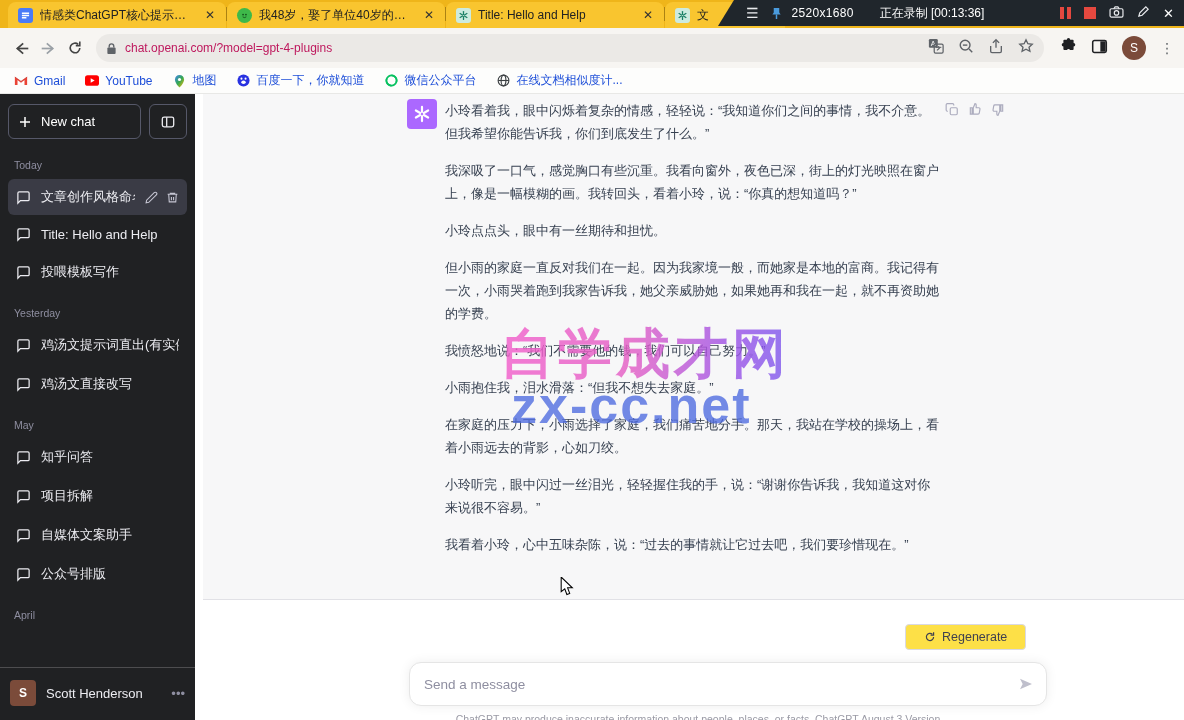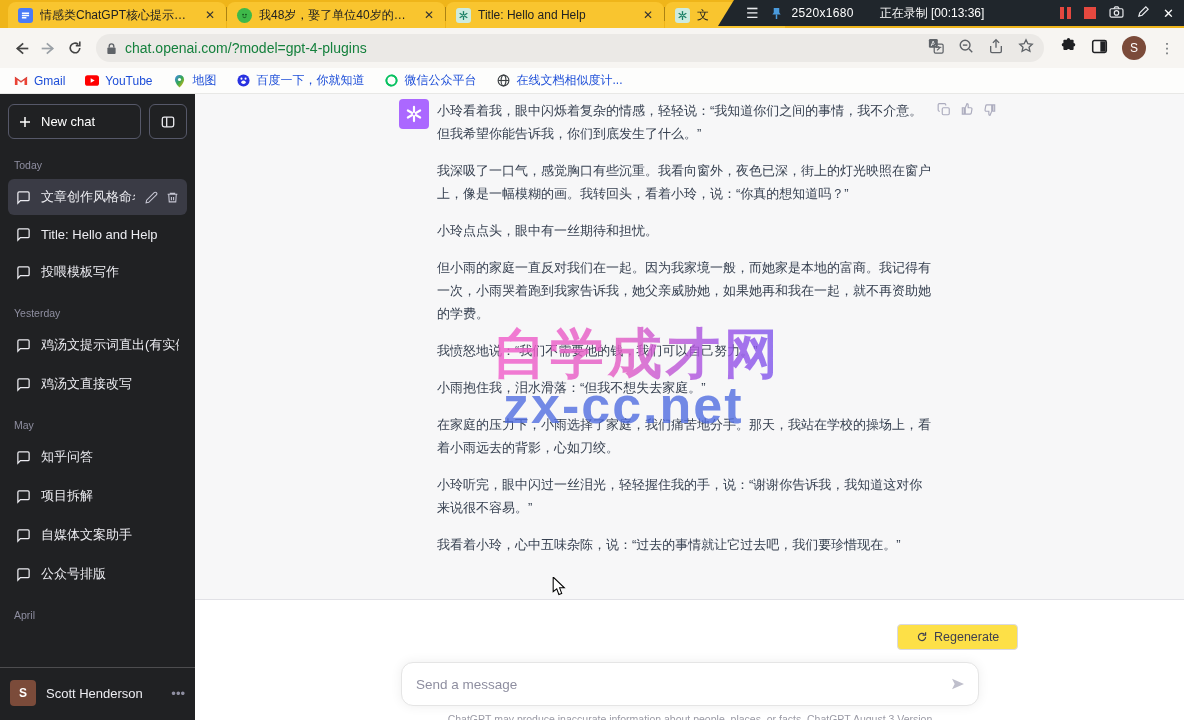--- a/index.html
+++ b/index.html
@@ -29,33 +29,33 @@
   .pause-ic i { width:4px; height:12px; background:#E5483F; display:block; }
   .stop-ic { width:12px; height:12px; background:#E5483F; }
   .rec-x { color:#fff; font-size:13px; }
 
   
   .toolbar { height:40px; background:#F7F5F2; display:flex; align-items:center; padding:0 10px; gap:4px; }
   .nav-ic { width:28px; height:28px; display:flex; align-items:center; justify-content:center; color:#444; font-size:16px; border-radius:50%; }
   .nav-ic.dim { color:#9AA0A6; }
   .omnibox { flex:0 0 auto; width:948px; height:28px; background:#EBE9E6; border-radius:14px; display:flex; align-items:center; padding:0 10px; margin-left:6px; }
   .omnibox .lock { color:#5F6368; margin-right:8px; display:flex; }
-  .omnibox .url { font-size:14px; color:#15803d; flex:1; white-space:nowrap; overflow:hidden; }
+  .omnibox .url { font-size:12px; color:#be185d; flex:1; white-space:nowrap; overflow:hidden; }
   .omni-icons { display:flex; align-items:center; gap:14px; color:#5F6368; }
   .chrome-right { display:flex; align-items:center; gap:14px; margin-left:12px; color:#3C4043; }
   .avatar-s { width:24px; height:24px; border-radius:50%; background:#7B4B3A; color:#fff; font-size:12px; display:flex; align-items:center; justify-content:center; }
   .dots3 { font-size:14px; color:#5F6368; letter-spacing:0; }
 
   
   .bookmarks { height:26px; background:#FDFDFC; display:flex; align-items:center; gap:20px; padding:0 14px; border-bottom:1px solid #E8E8E6; }
   .bm { display:flex; align-items:center; gap:6px; font-size:12px; color:#1d4ed8; white-space:nowrap; }
   .bm-ic { width:14px; height:14px; display:flex; align-items:center; justify-content:center; }
 
   
-  .app { display:flex; height:626px; }
+  .app { display:flex; height:626px;gap:8px; }
   .sidebar { position:relative; width:195px; background:#202123; color:#ECECF1; flex:0 0 auto; display:flex; flex-direction:column; }
   .sb-top { display:flex; gap:8px; padding:10px 8px 6px 8px; }
   .newchat { flex:1; display:flex; align-items:center; gap:10px; border:1px solid #565869; border-radius:6px; padding:9px 10px; font-size:13px; color:#fff; }
   .collapse { width:38px; border:1px solid #565869; border-radius:6px; display:flex; align-items:center; justify-content:center; color:#ECECF1; }
   .sb-list { flex:1; overflow:hidden; padding:0 8px; }
   .sb-sec { font-size:10.5px; color:#8E8EA0; padding:14px 6px 8px 6px; }
   .sb-item { display:flex; align-items:center; gap:10px; padding:9px 8px; border-radius:6px; font-size:13px; color:#ECECF1; margin-bottom:3px; }
   .sb-item .lbl { flex:1; white-space:nowrap; overflow:hidden; }
   .sb-item.active { background:#3A3B45; }
   .sb-item .mini { display:flex; gap:8px; color:#C5C5D2; }
@@ -74,21 +74,21 @@
   .msg-body p { margin-bottom:14px; }
   .msg-actions { position:absolute; left:742px; top:8px; display:flex; gap:9px; color:#ACACBE; }
 
   
   .wm1 { position:absolute; left:297px; top:224px; font-size:54px; font-weight:bold; letter-spacing:4px;
          background:linear-gradient(90deg,#F25FCB 0%,#E45FC6 45%,#9D55E8 80%,#7E5BEE 100%);
          -webkit-background-clip:text; background-clip:text; color:transparent; opacity:.82; pointer-events:none; }
   .wm2 { position:absolute; left:308px; top:281px; font-size:52px; font-weight:bold; letter-spacing:2px; color:#4E6BE0; opacity:.78; pointer-events:none; }
 
   .regen { position:absolute; left:702px; top:530px; display:flex; align-items:center; gap:6px; background:#fde047; border:1px solid #D9D9E3; border-radius:4px; padding:5px 18px; font-size:12.5px; color:#40414F; }
-  .composer { position:absolute; left:206px; top:568px; width:578px; height:44px; background:#fff; border:1px solid #E5E5E5; border-radius:12px; box-shadow:0 0 12px rgba(0,0,0,.07); display:flex; align-items:center; padding:0 12px 0 14px; }
+  .composer { position:absolute; left:206px; top:568px; width:638px; height:44px; background:#fff; border:1px solid #E5E5E5; border-radius:12px; box-shadow:0 0 12px rgba(0,0,0,.07); display:flex; align-items:center; padding:0 12px 0 14px; }
   .composer input { flex:1; border:none; outline:none; font-size:13.5px; color:#343541; background:transparent; font-family:"Liberation Sans", sans-serif; }
   .composer input::placeholder { color:#8E8EA0; }
   .send { color:#BFBFCC; display:flex; }
   .footer { position:absolute; left:206px; top:619px; width:578px; text-align:center; font-size:10.5px; color:#9A9AA5; white-space:nowrap; }
   .cursor { position:absolute; left:357px; top:483px; z-index:9; }
 </style>
 </head>
 <body>
 
 <div class="screen">

